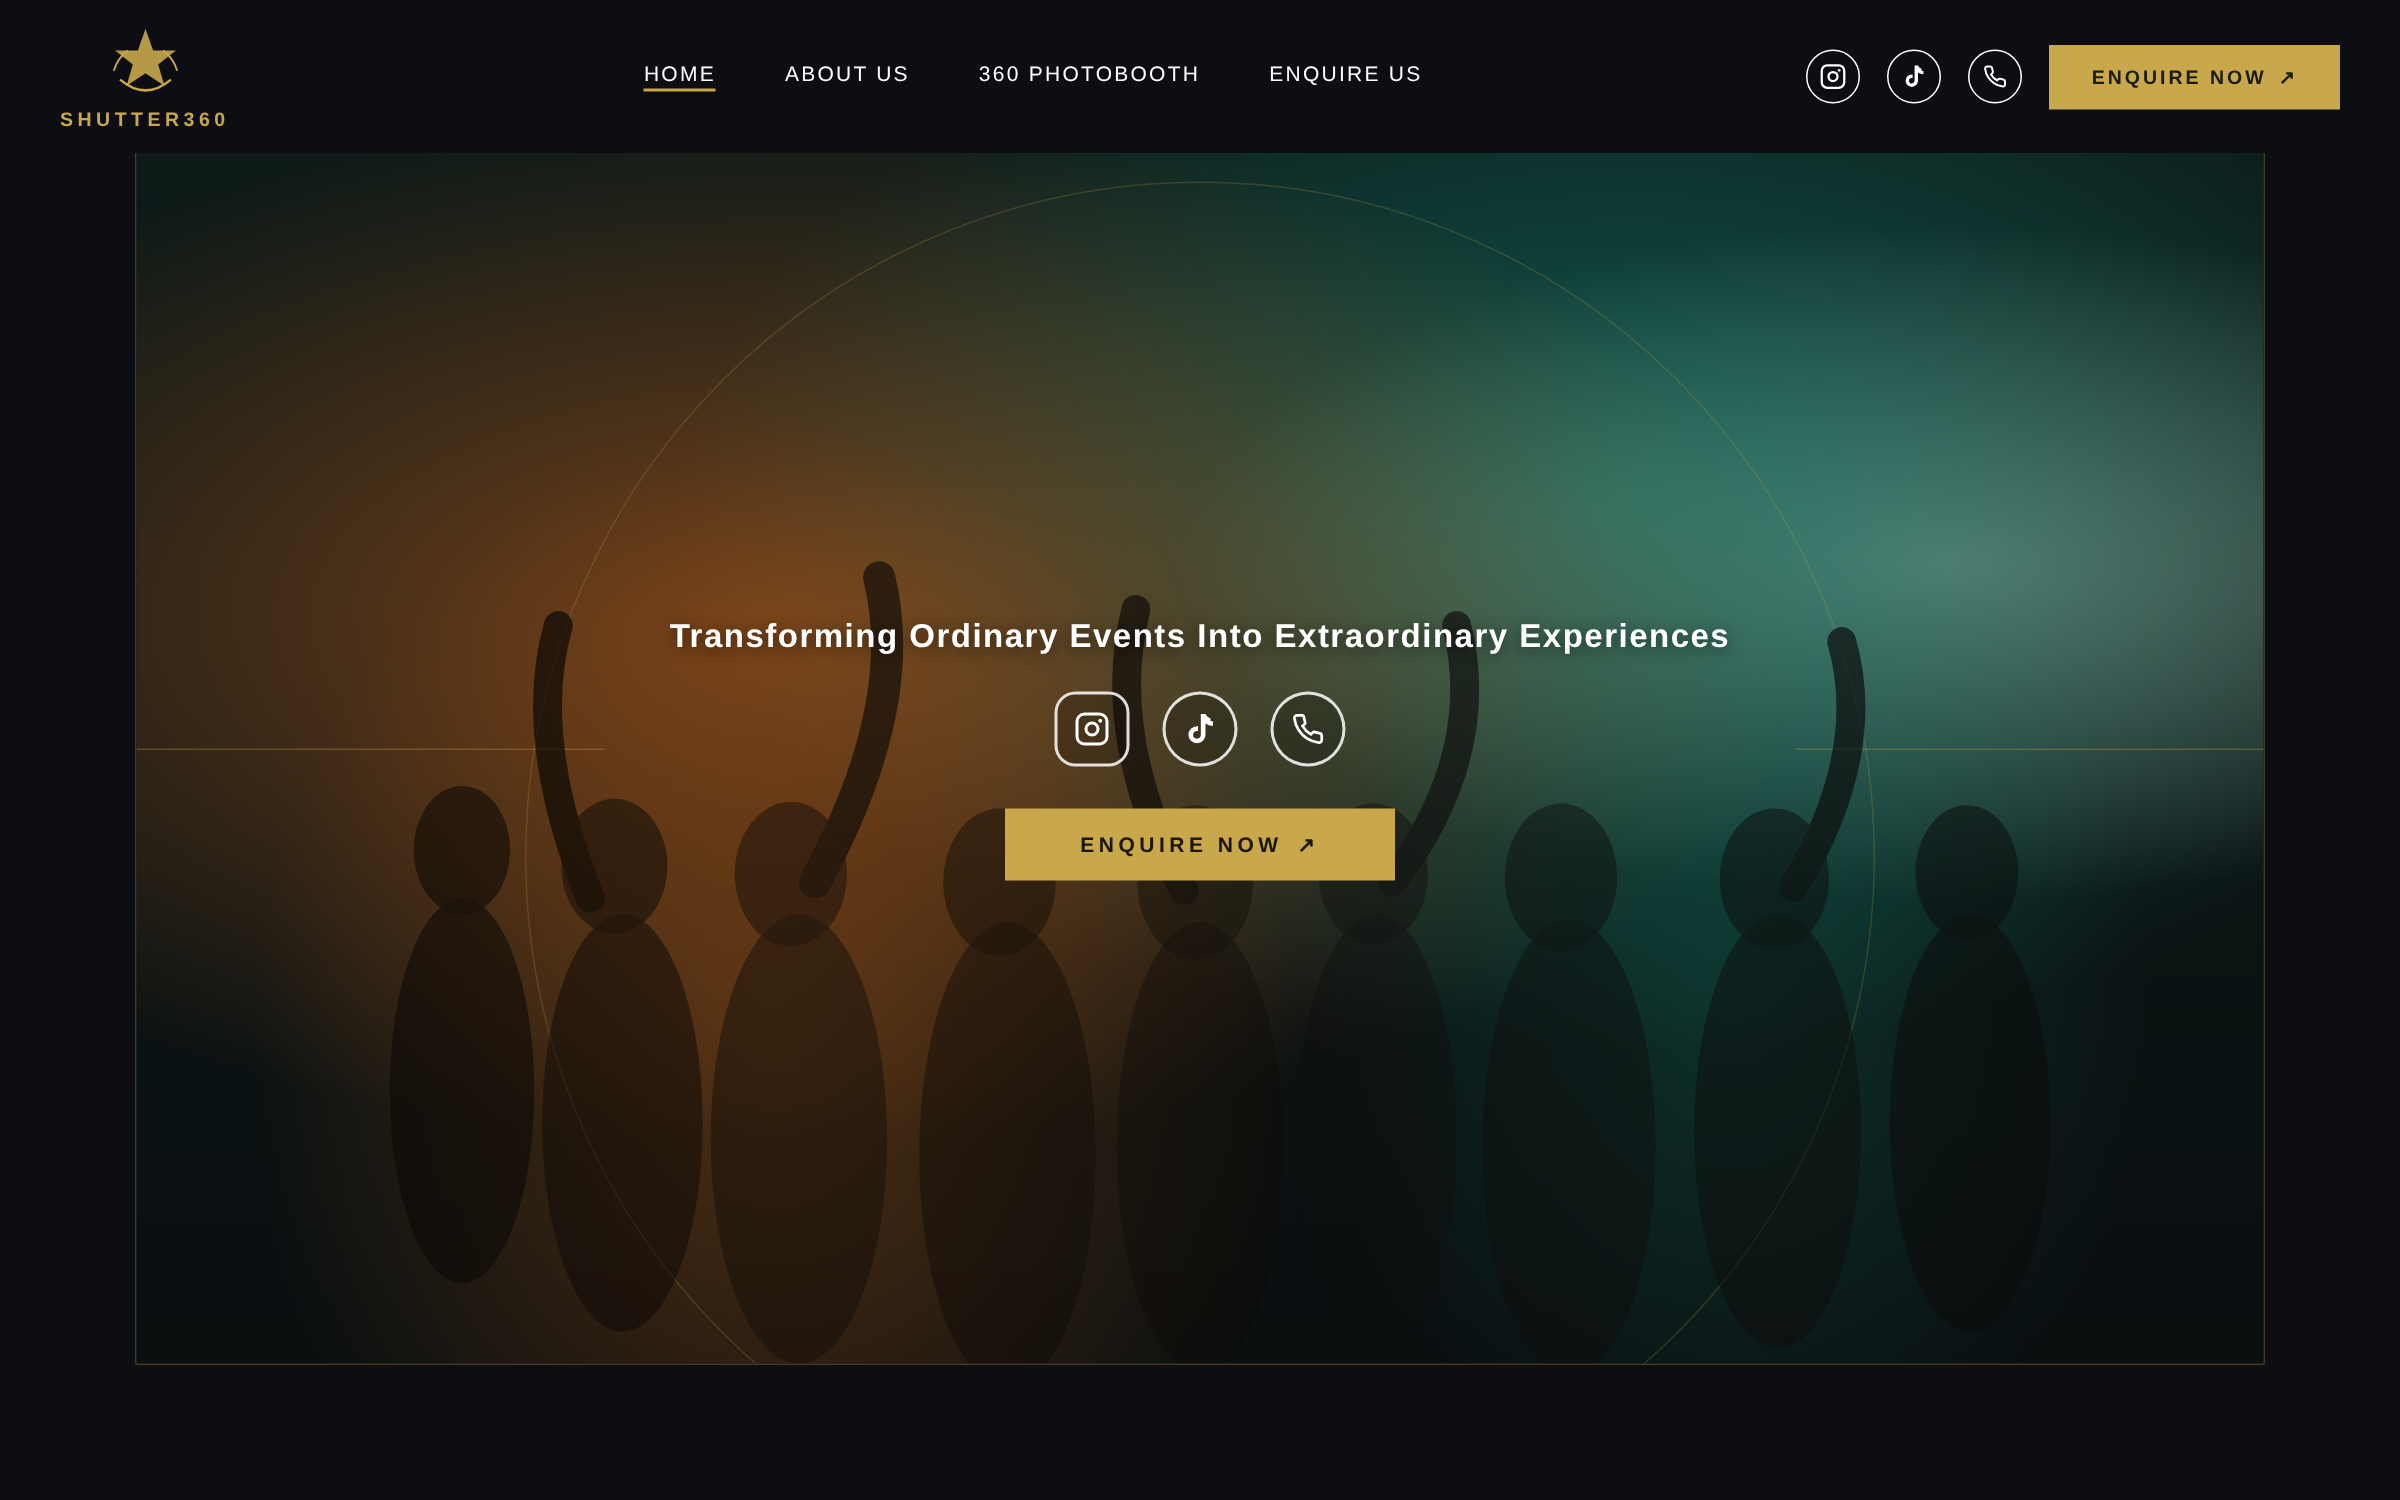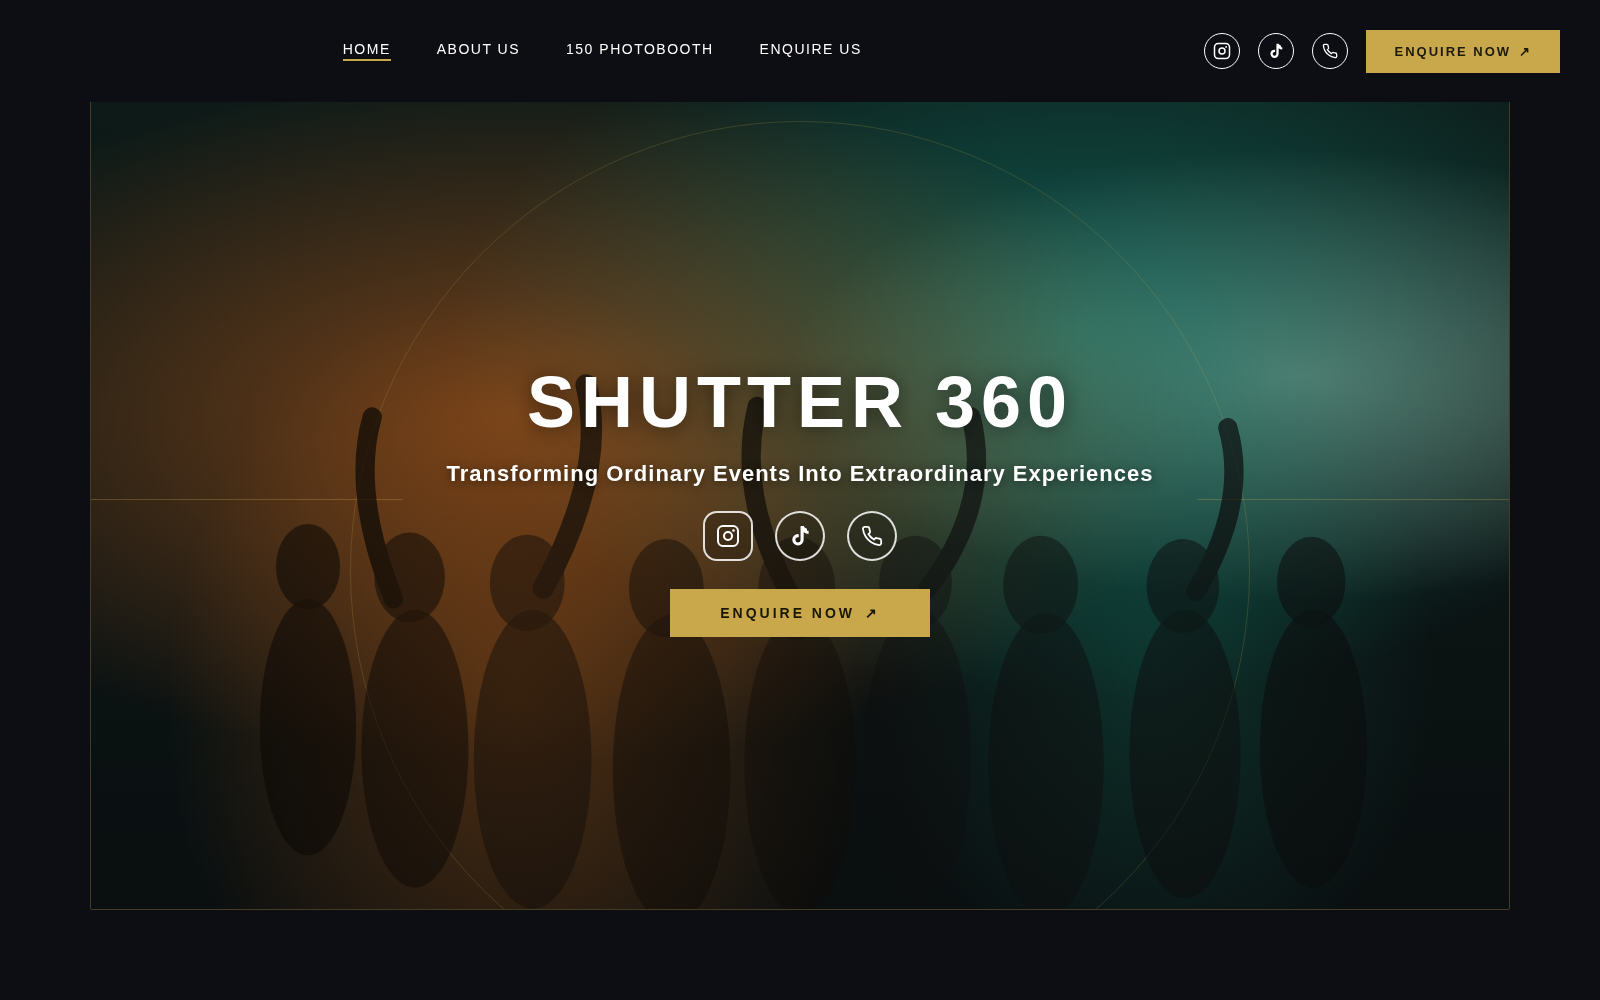--- a/index.html
+++ b/index.html
@@ -227,25 +227,36 @@
       gap: 10px;
       margin-top: 10px;
     }
 
   </style>
 </head>
 <body>
 
 <nav>
 
+  <div class="nav-logo">
+    <svg class="nav-logo-icon" viewBox="0 0 80 65" fill="none" xmlns="http://www.w3.org/2000/svg">
+
+      <polygon points="40,5 46,22 64,22 50,33 55,50 40,40 25,50 30,33 16,22 34,22" fill="#c9a84c" opacity="0.9"></polygon>
+
+      <path d="M20 45 Q40 62 60 45" stroke="#c9a84c" stroke-width="2" fill="none"></path>
+      <path d="M15 38 Q18 28 26 22" stroke="#c9a84c" stroke-width="1.5" fill="none"></path>
+      <path d="M65 38 Q62 28 54 22" stroke="#c9a84c" stroke-width="1.5" fill="none"></path>
+    </svg>
+    <span class="nav-logo-text">SHUTTER360</span>
+  </div>
 
   <div class="nav-links">
     <a class="nav-link active">HOME</a>
     <a class="nav-link">ABOUT US</a>
-    <a class="nav-link">150 PHOTOBOOTH</a>
+    <a class="nav-link">360 PHOTOBOOTH</a>
     <a class="nav-link">ENQUIRE US</a>
   </div>
 
   <div class="nav-right">
     <div class="nav-icon">
       <svg width="18" height="18" viewBox="0 0 24 24" fill="none" stroke="white" stroke-width="2">
         <rect x="2" y="2" width="20" height="20" rx="5" ry="5"></rect>
         <circle cx="12" cy="12" r="4"></circle>
         <circle cx="17.5" cy="6.5" r="1.2" fill="white" stroke="none"></circle>
       </svg>
@@ -307,21 +318,20 @@
 
     <ellipse cx="960" cy="545" rx="52" ry="135" fill="#0d0d0d" opacity="0.75"></ellipse>
     <ellipse cx="958" cy="388" rx="34" ry="44" fill="#0d0d0d" opacity="0.75"></ellipse>
     <path d="M970 393 Q1020 310 1000 240" stroke="#0d0d0d" stroke-width="18" fill="none" stroke-linecap="round"></path>
 
     <ellipse cx="1080" cy="540" rx="50" ry="130" fill="#0c0c0c" opacity="0.78"></ellipse>
     <ellipse cx="1078" cy="384" rx="32" ry="42" fill="#0c0c0c" opacity="0.78"></ellipse>
   </svg>
 
   <div class="hero-content">
-    <h1 class="hero-title">SHUTTER 360</h1>
     <p class="hero-subtitle">Transforming Ordinary Events Into Extraordinary Experiences</p>
 
     <div class="hero-social-icons">
       <div class="hero-social-icon insta">
         <svg width="24" height="24" viewBox="0 0 24 24" fill="none" stroke="white" stroke-width="2">
           <rect x="2" y="2" width="20" height="20" rx="5" ry="5"></rect>
           <circle cx="12" cy="12" r="4"></circle>
           <circle cx="17.5" cy="6.5" r="1.3" fill="white" stroke="none"></circle>
         </svg>
       </div>

